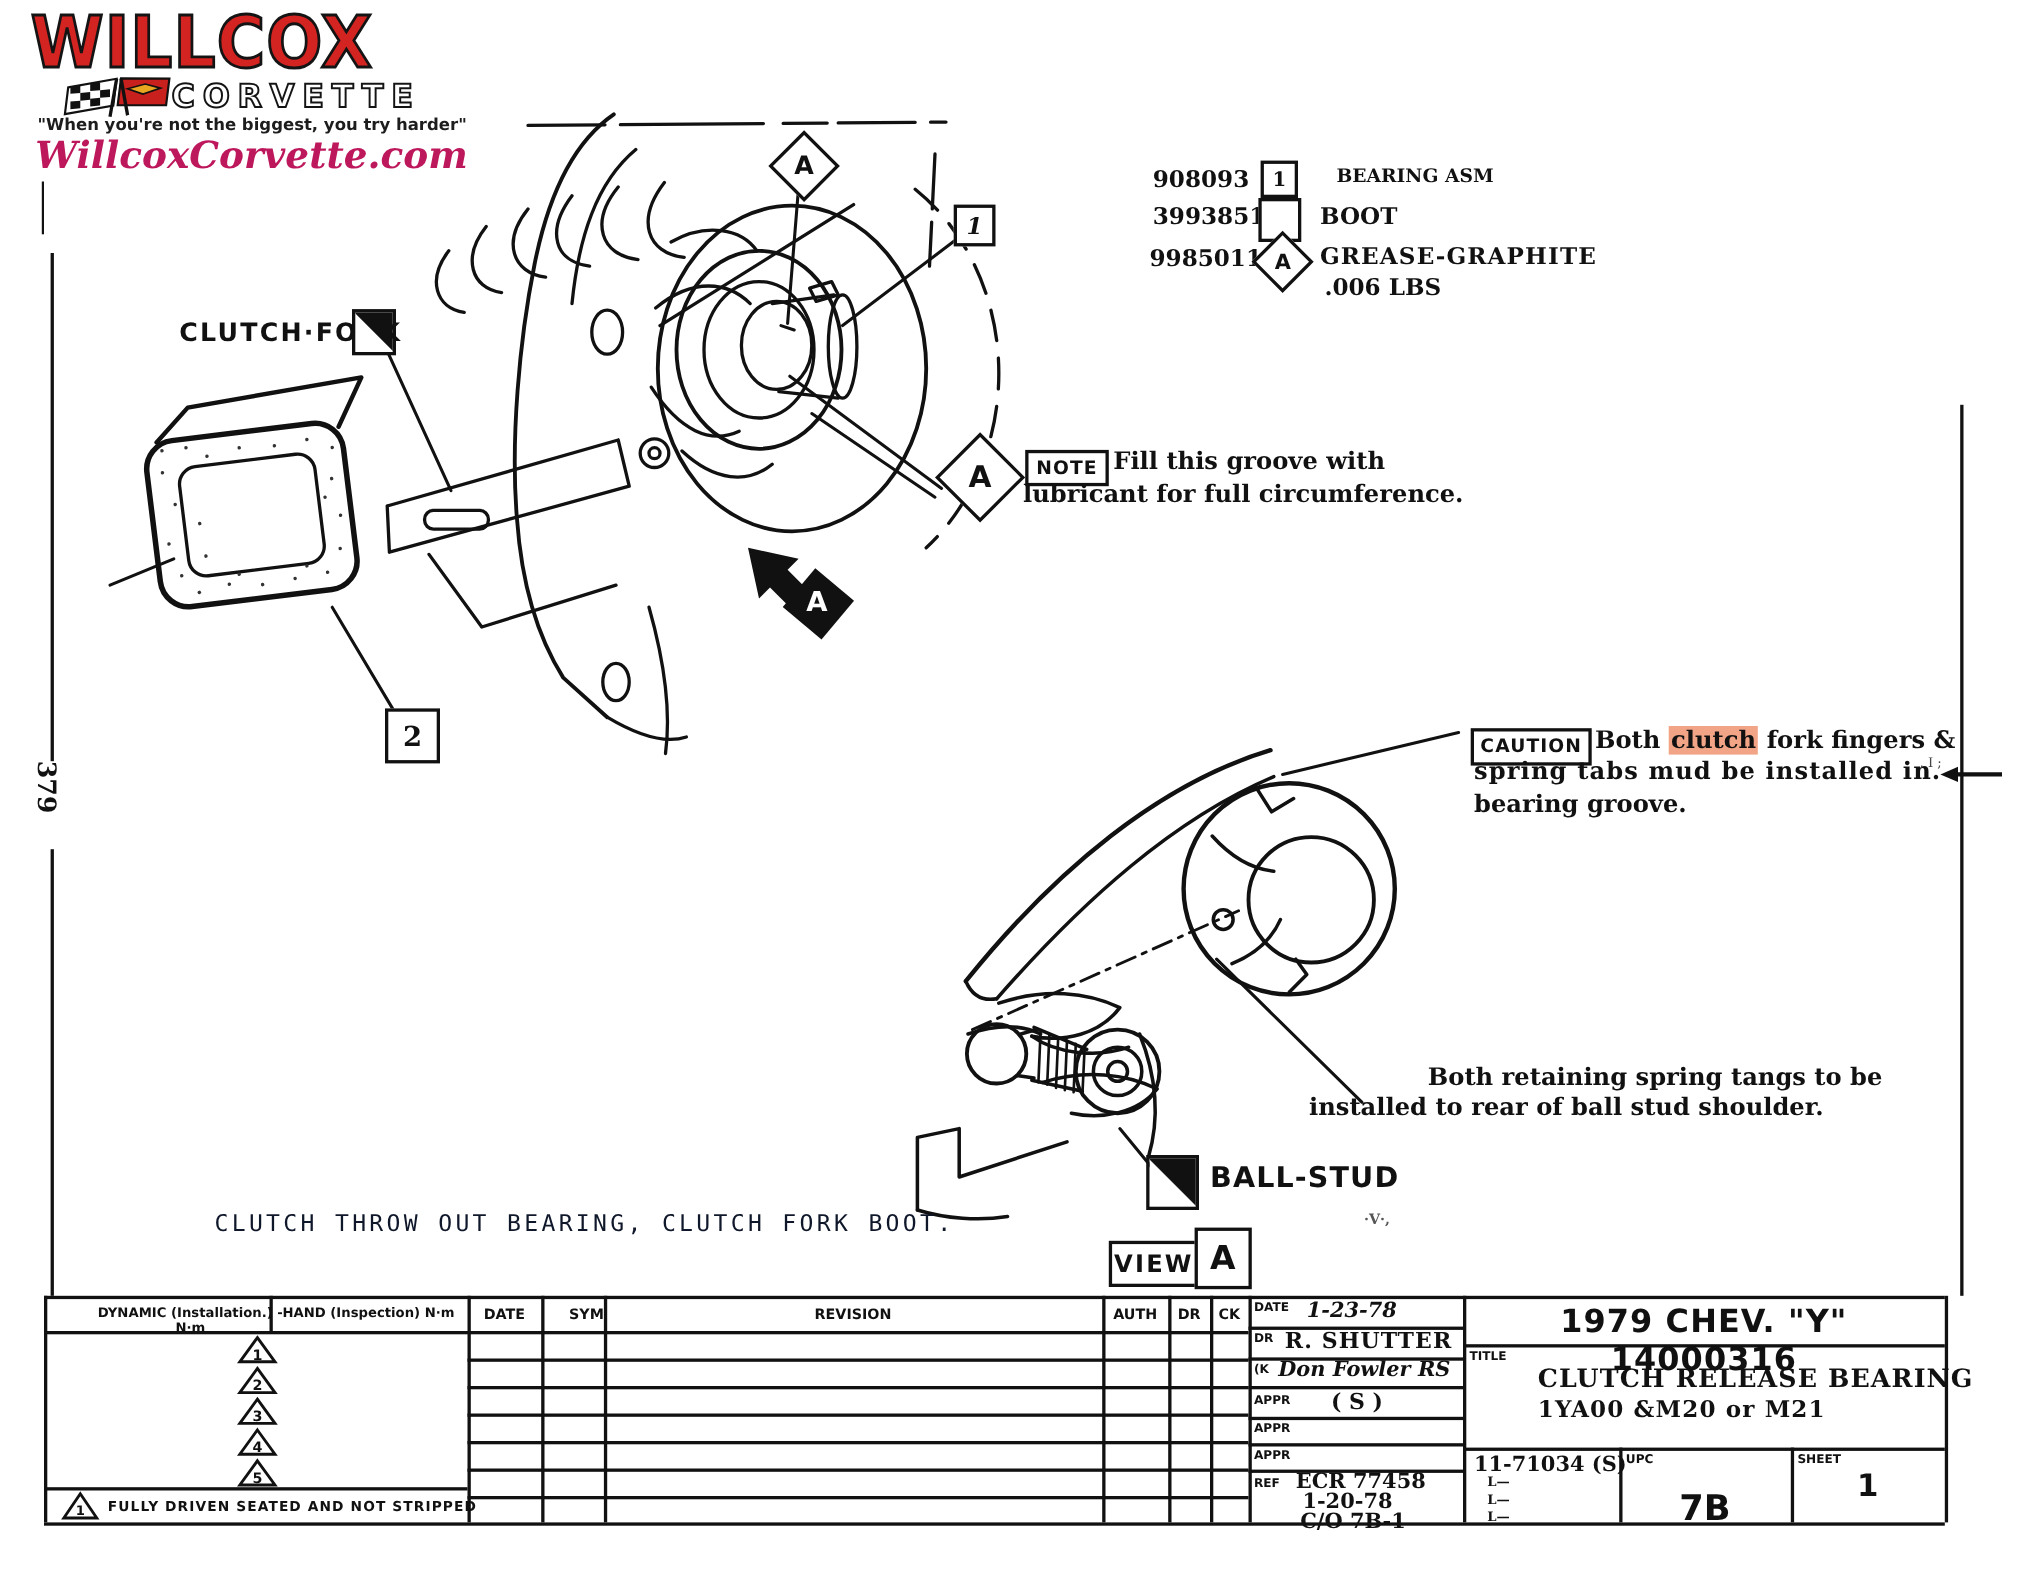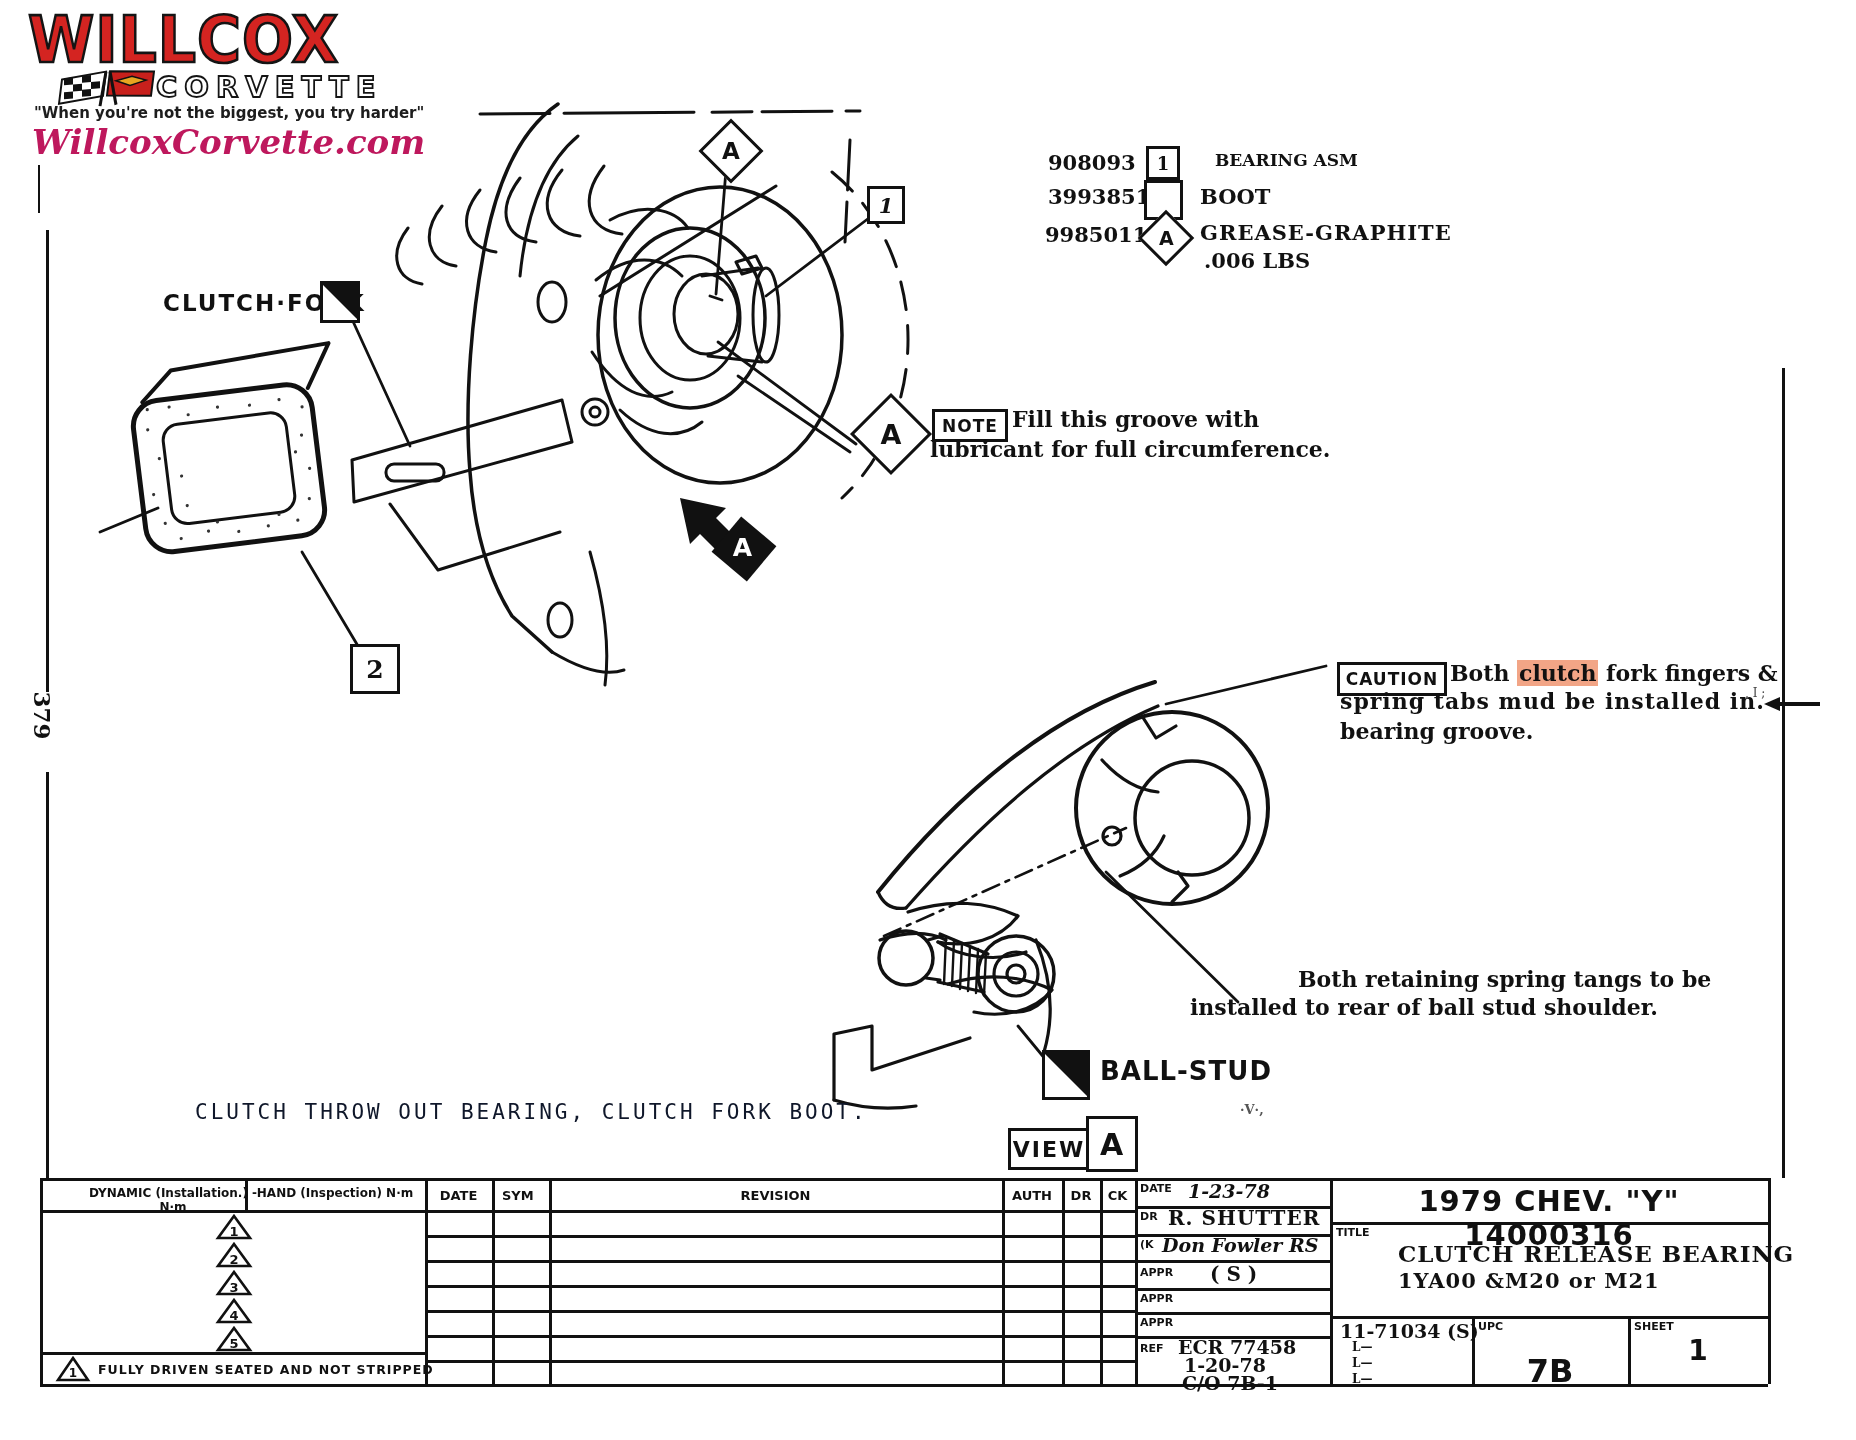--- a/index.html
+++ b/index.html
@@ -317,21 +317,21 @@
         <text x="20" y="134">5</text>
       </g>
     </svg>
     <svg style="left:56px;top:1356px;" width="34" height="26" viewBox="0 0 34 26">
       <path d="M17,2 L32,24 L2,24 Z" stroke="#111" stroke-width="2.6" fill="none"></path>
       <text x="17" y="21" font-family="DejaVu Sans,sans-serif" font-size="12" font-weight="700" fill="#111" text-anchor="middle">1</text>
     </svg>
     <div class="abs tiny" style="left:98px;top:1362px;font-size:12.5px;letter-spacing:1px;">FULLY DRIVEN  SEATED AND NOT STRIPPED</div>
 
     <div class="abs tiny" style="left:425px;top:1188px;width:67px;text-align:center;font-size:13px;">DATE</div>
-    <div class="abs tiny" style="left:492px;top:1188px;width:57px;text-align:left;font-size:13px;margin-left:10px;">SYM</div>
+    <div class="abs tiny" style="left:492px;top:1188px;width:57px;text-align:right;font-size:13px;">SYM</div>
     <div class="abs tiny" style="left:549px;top:1188px;width:453px;text-align:center;font-size:13px;">REVISION</div>
     <div class="abs tiny" style="left:1002px;top:1188px;width:60px;text-align:center;font-size:13px;">AUTH</div>
     <div class="abs tiny" style="left:1062px;top:1188px;width:38px;text-align:center;font-size:13px;">DR</div>
     <div class="abs tiny" style="left:1100px;top:1188px;width:35px;text-align:center;font-size:13px;">CK</div>
 
     <div class="abs tiny" style="left:1140px;top:1182px;">DATE</div>
     <div class="abs serifb" style="left:1188px;top:1180px;font-size:19px;font-style:italic;">1-23-78</div>
     <div class="abs tiny" style="left:1140px;top:1210px;">DR</div>
     <div class="abs serifb" style="left:1168px;top:1206px;font-size:20px;letter-spacing:1px;">R. SHUTTER</div>
     <div class="abs tiny" style="left:1140px;top:1238px;">(K</div>

